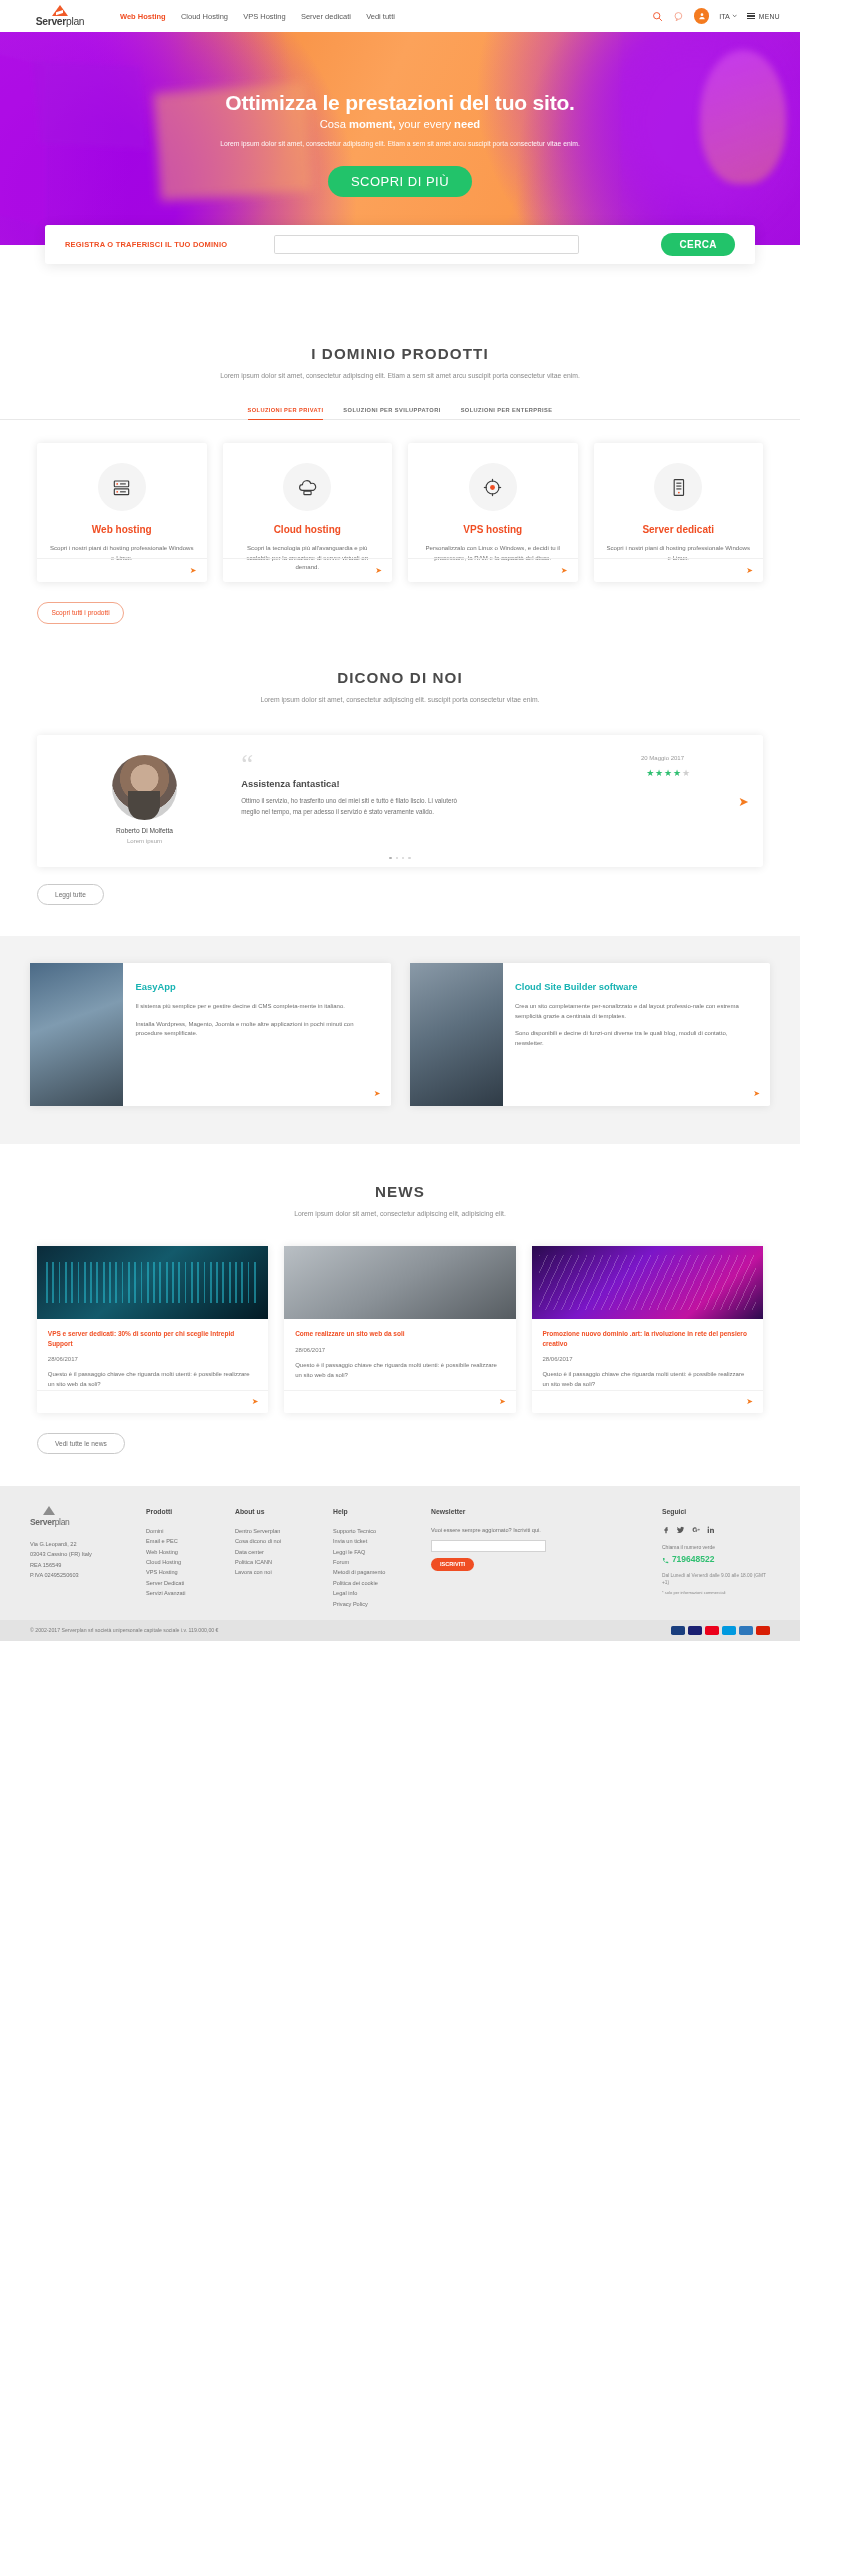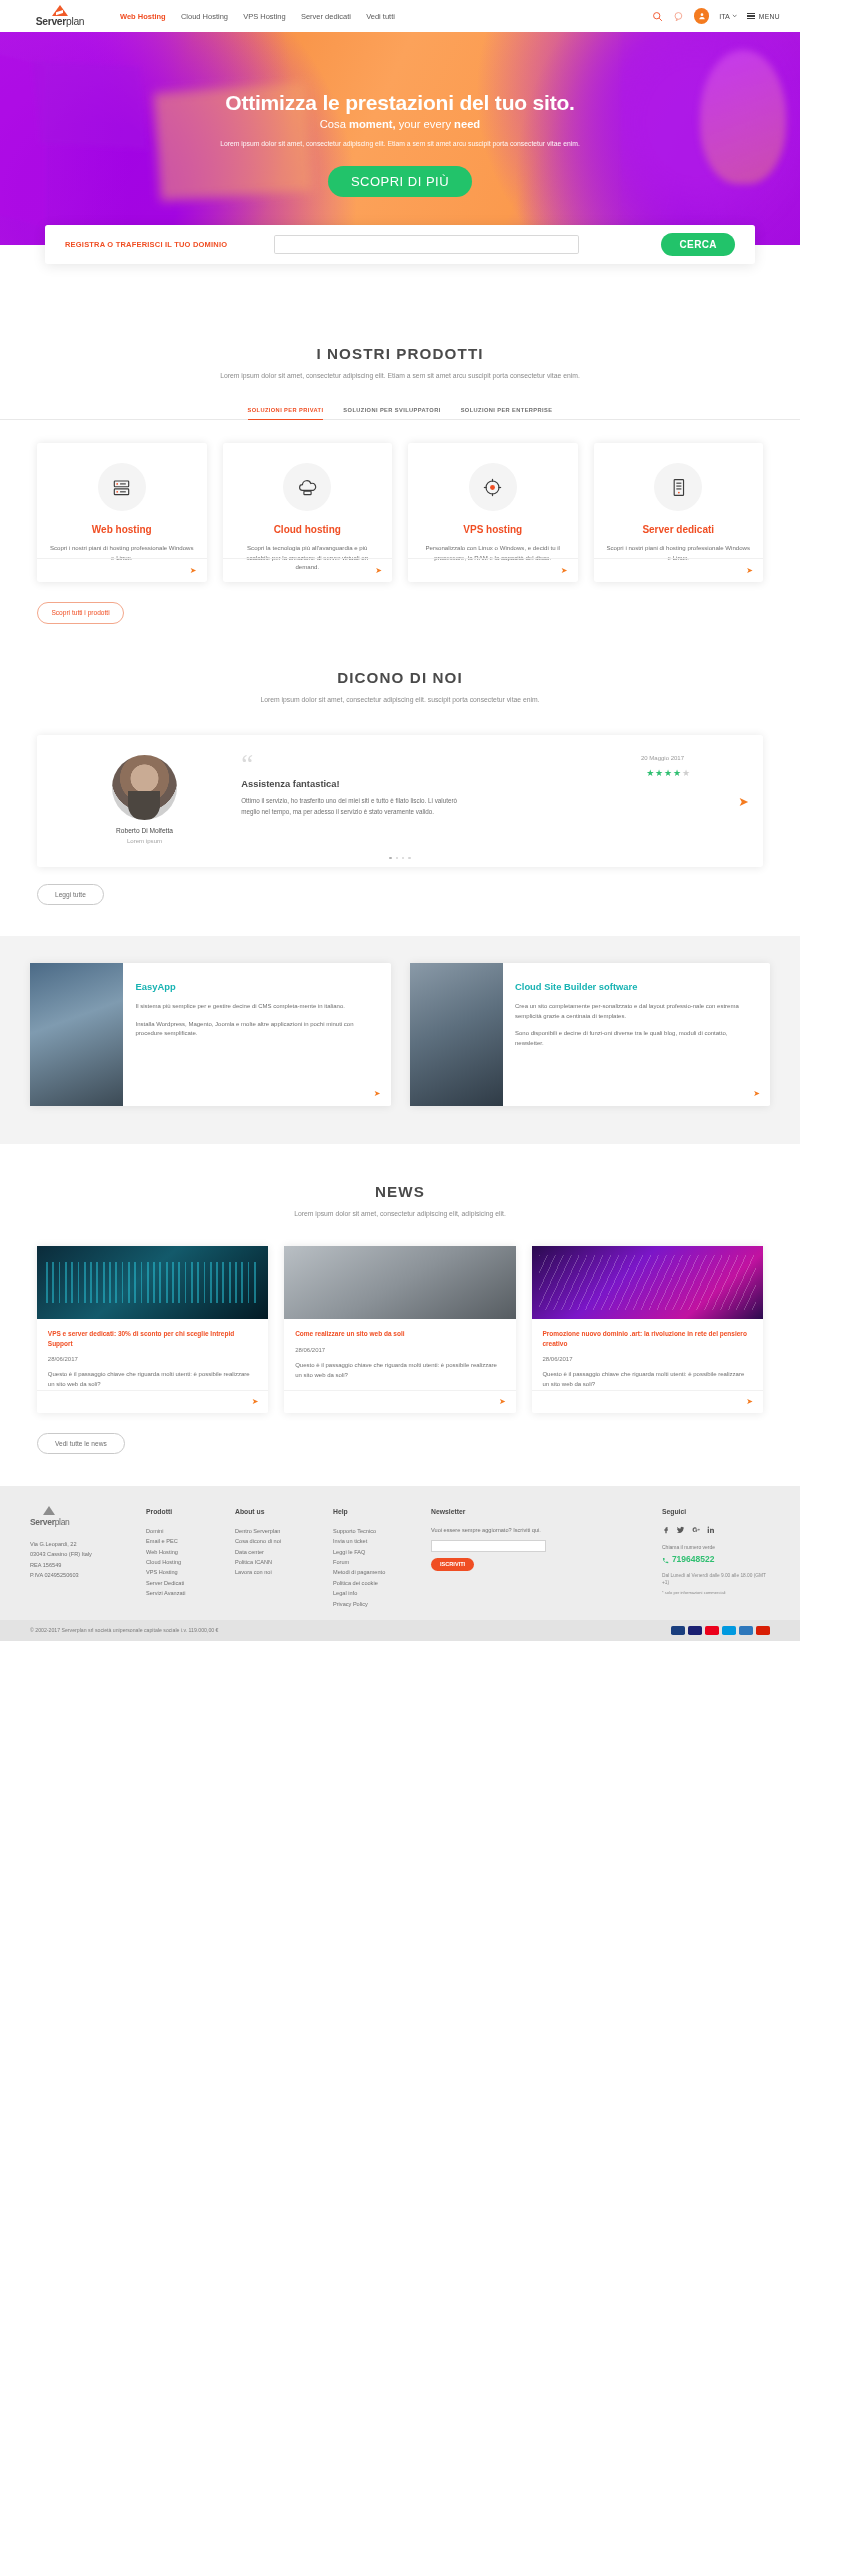--- a/index.html
+++ b/index.html
@@ -265,21 +265,21 @@
 
   <div class="domain-wrap">
     <div class="domain-box">
       <div class="domain-label">REGISTRA O TRAFERISCI IL TUO DOMINIO</div>
       <input class="domain-input" type="text" placeholder="" style="">
       <button class="domain-btn">CERCA</button>
     </div>
   </div>
 
   <div class="products">
-    <div class="sec-title">I NOSTRI PRODOTTI</div>
+    <div class="sec-title">I DOMINIO PRODOTTI</div>
     <div class="sec-sub">Lorem ipsum dolor sit amet, consectetur adipiscing elit. Etiam a sem sit amet arcu suscipit porta consectetur vitae enim.</div>
 
     <div class="tabs">
       <div class="tab active">SOLUZIONI PER PRIVATI</div>
       <div class="tab">SOLUZIONI PER SVILUPPATORI</div>
       <div class="tab">SOLUZIONI PER ENTERPRISE</div>
     </div>
 
     <div class="cards">
       <div class="card">

